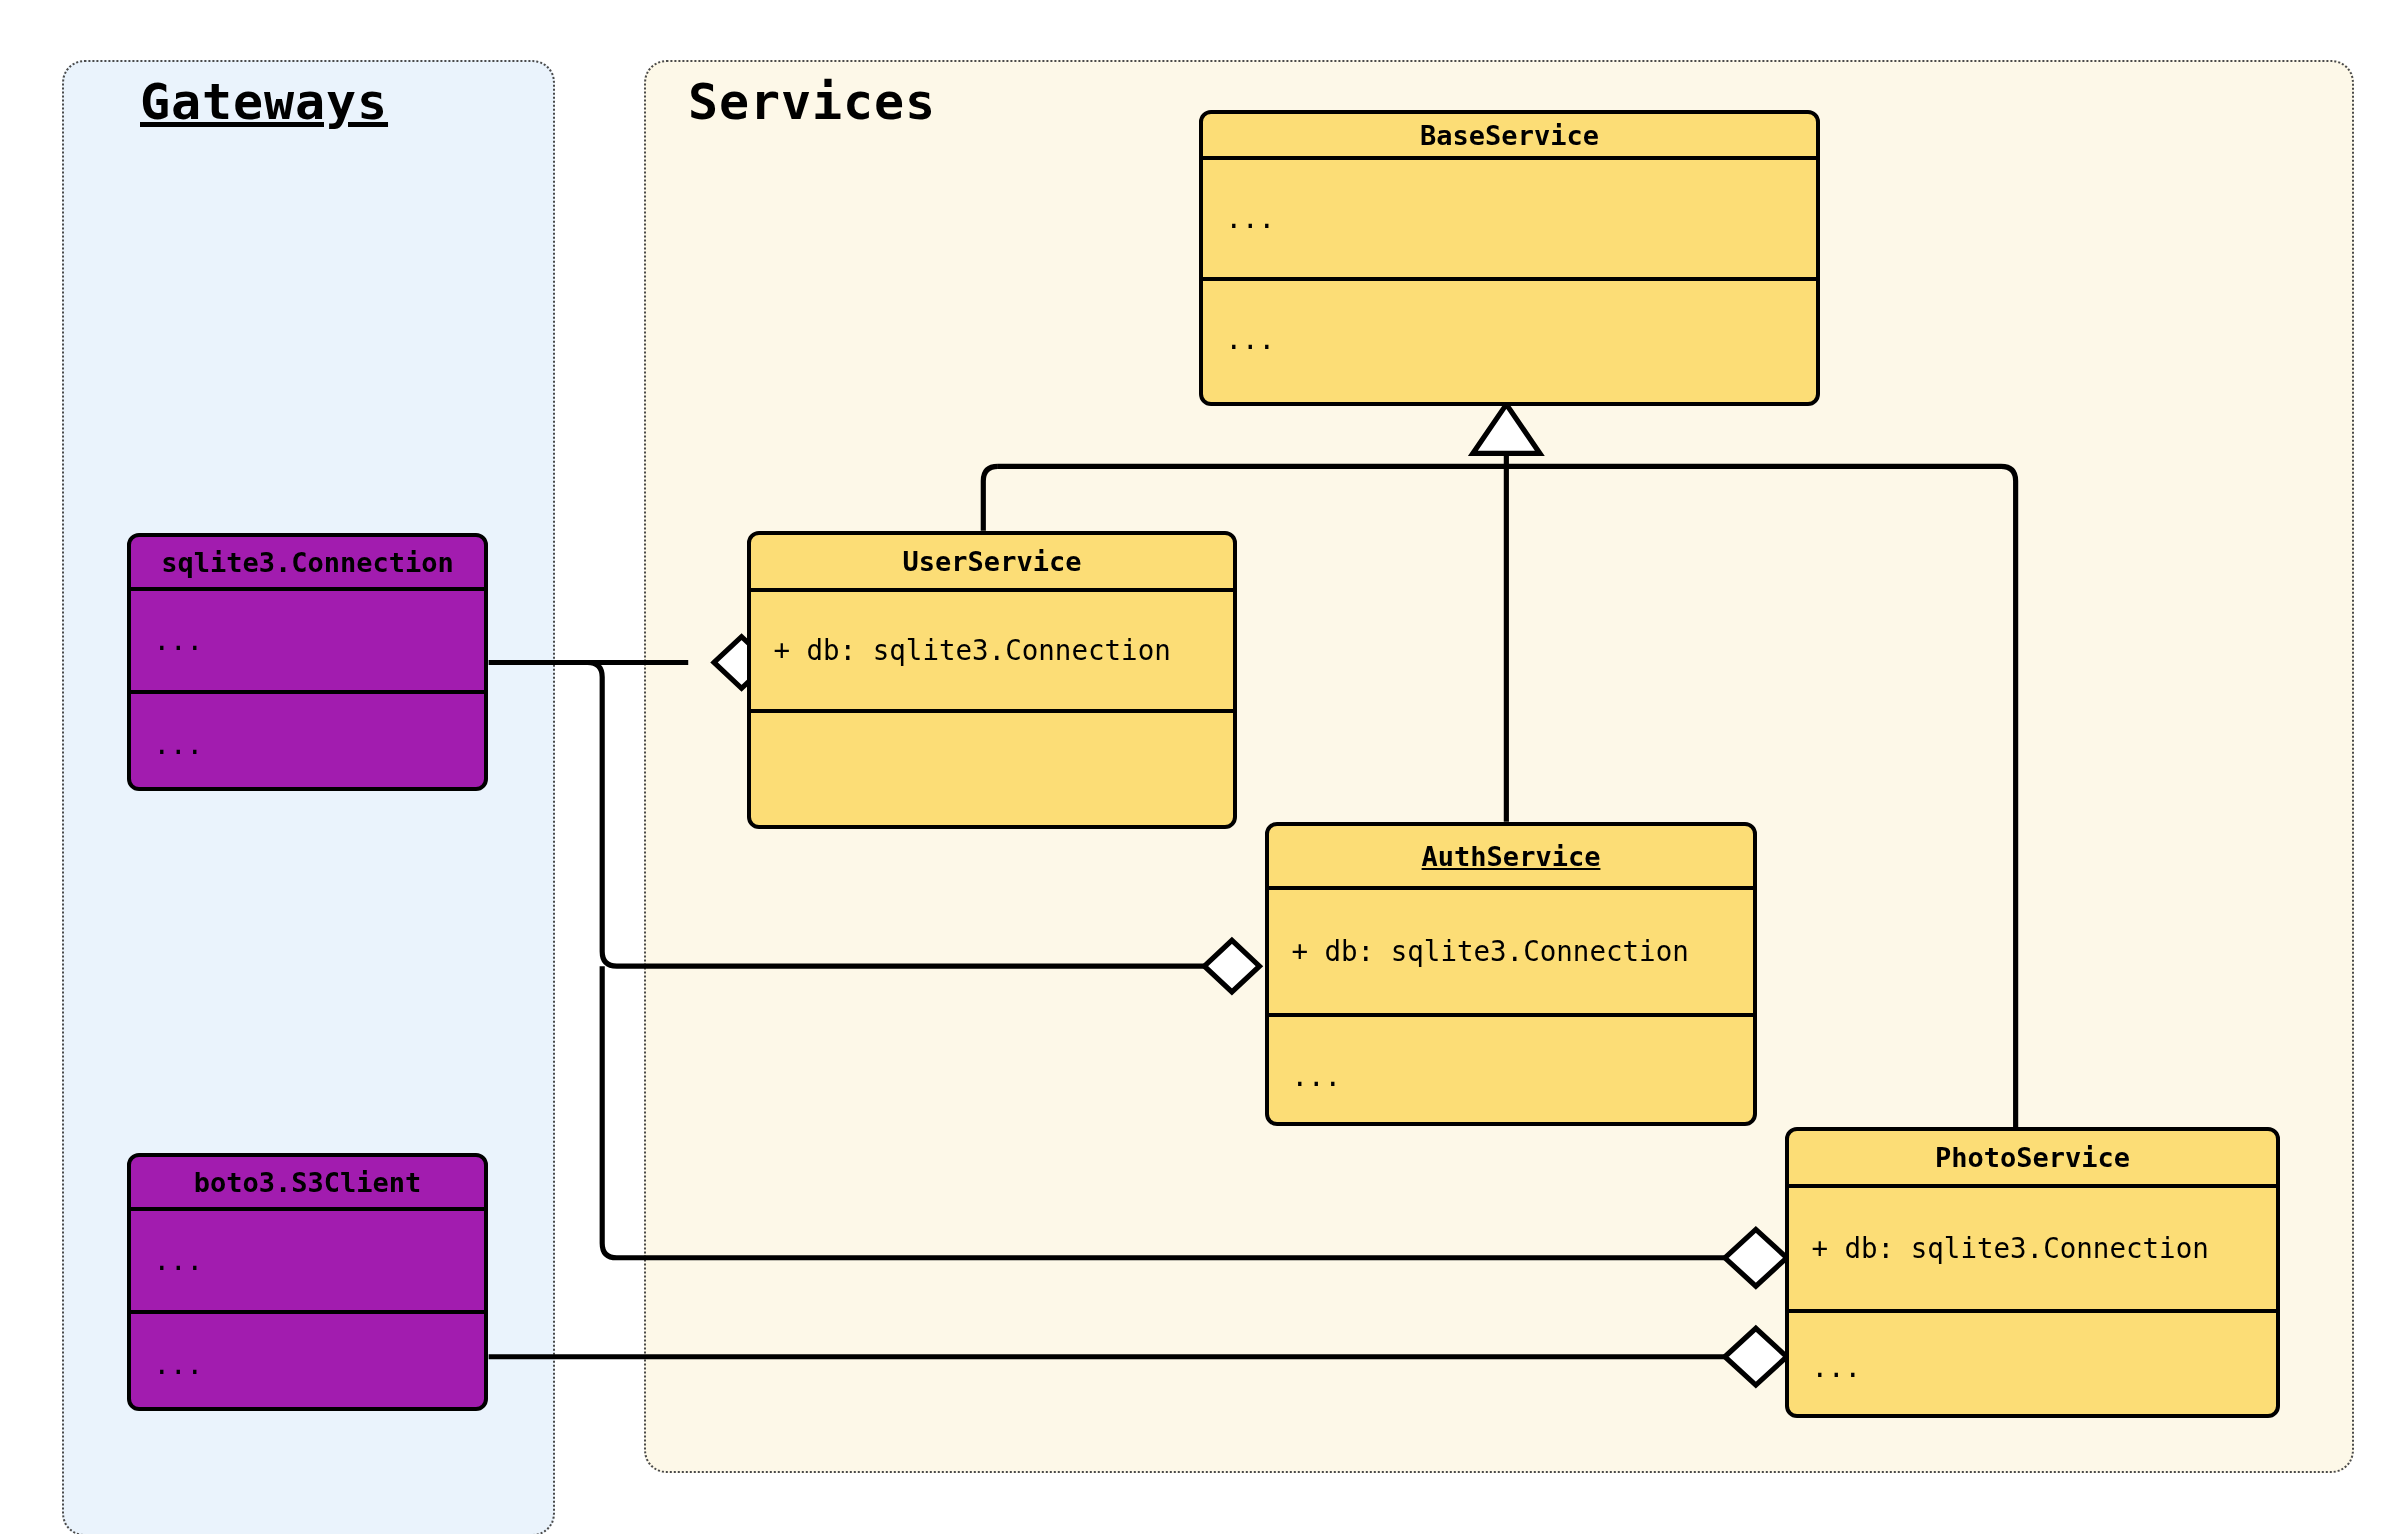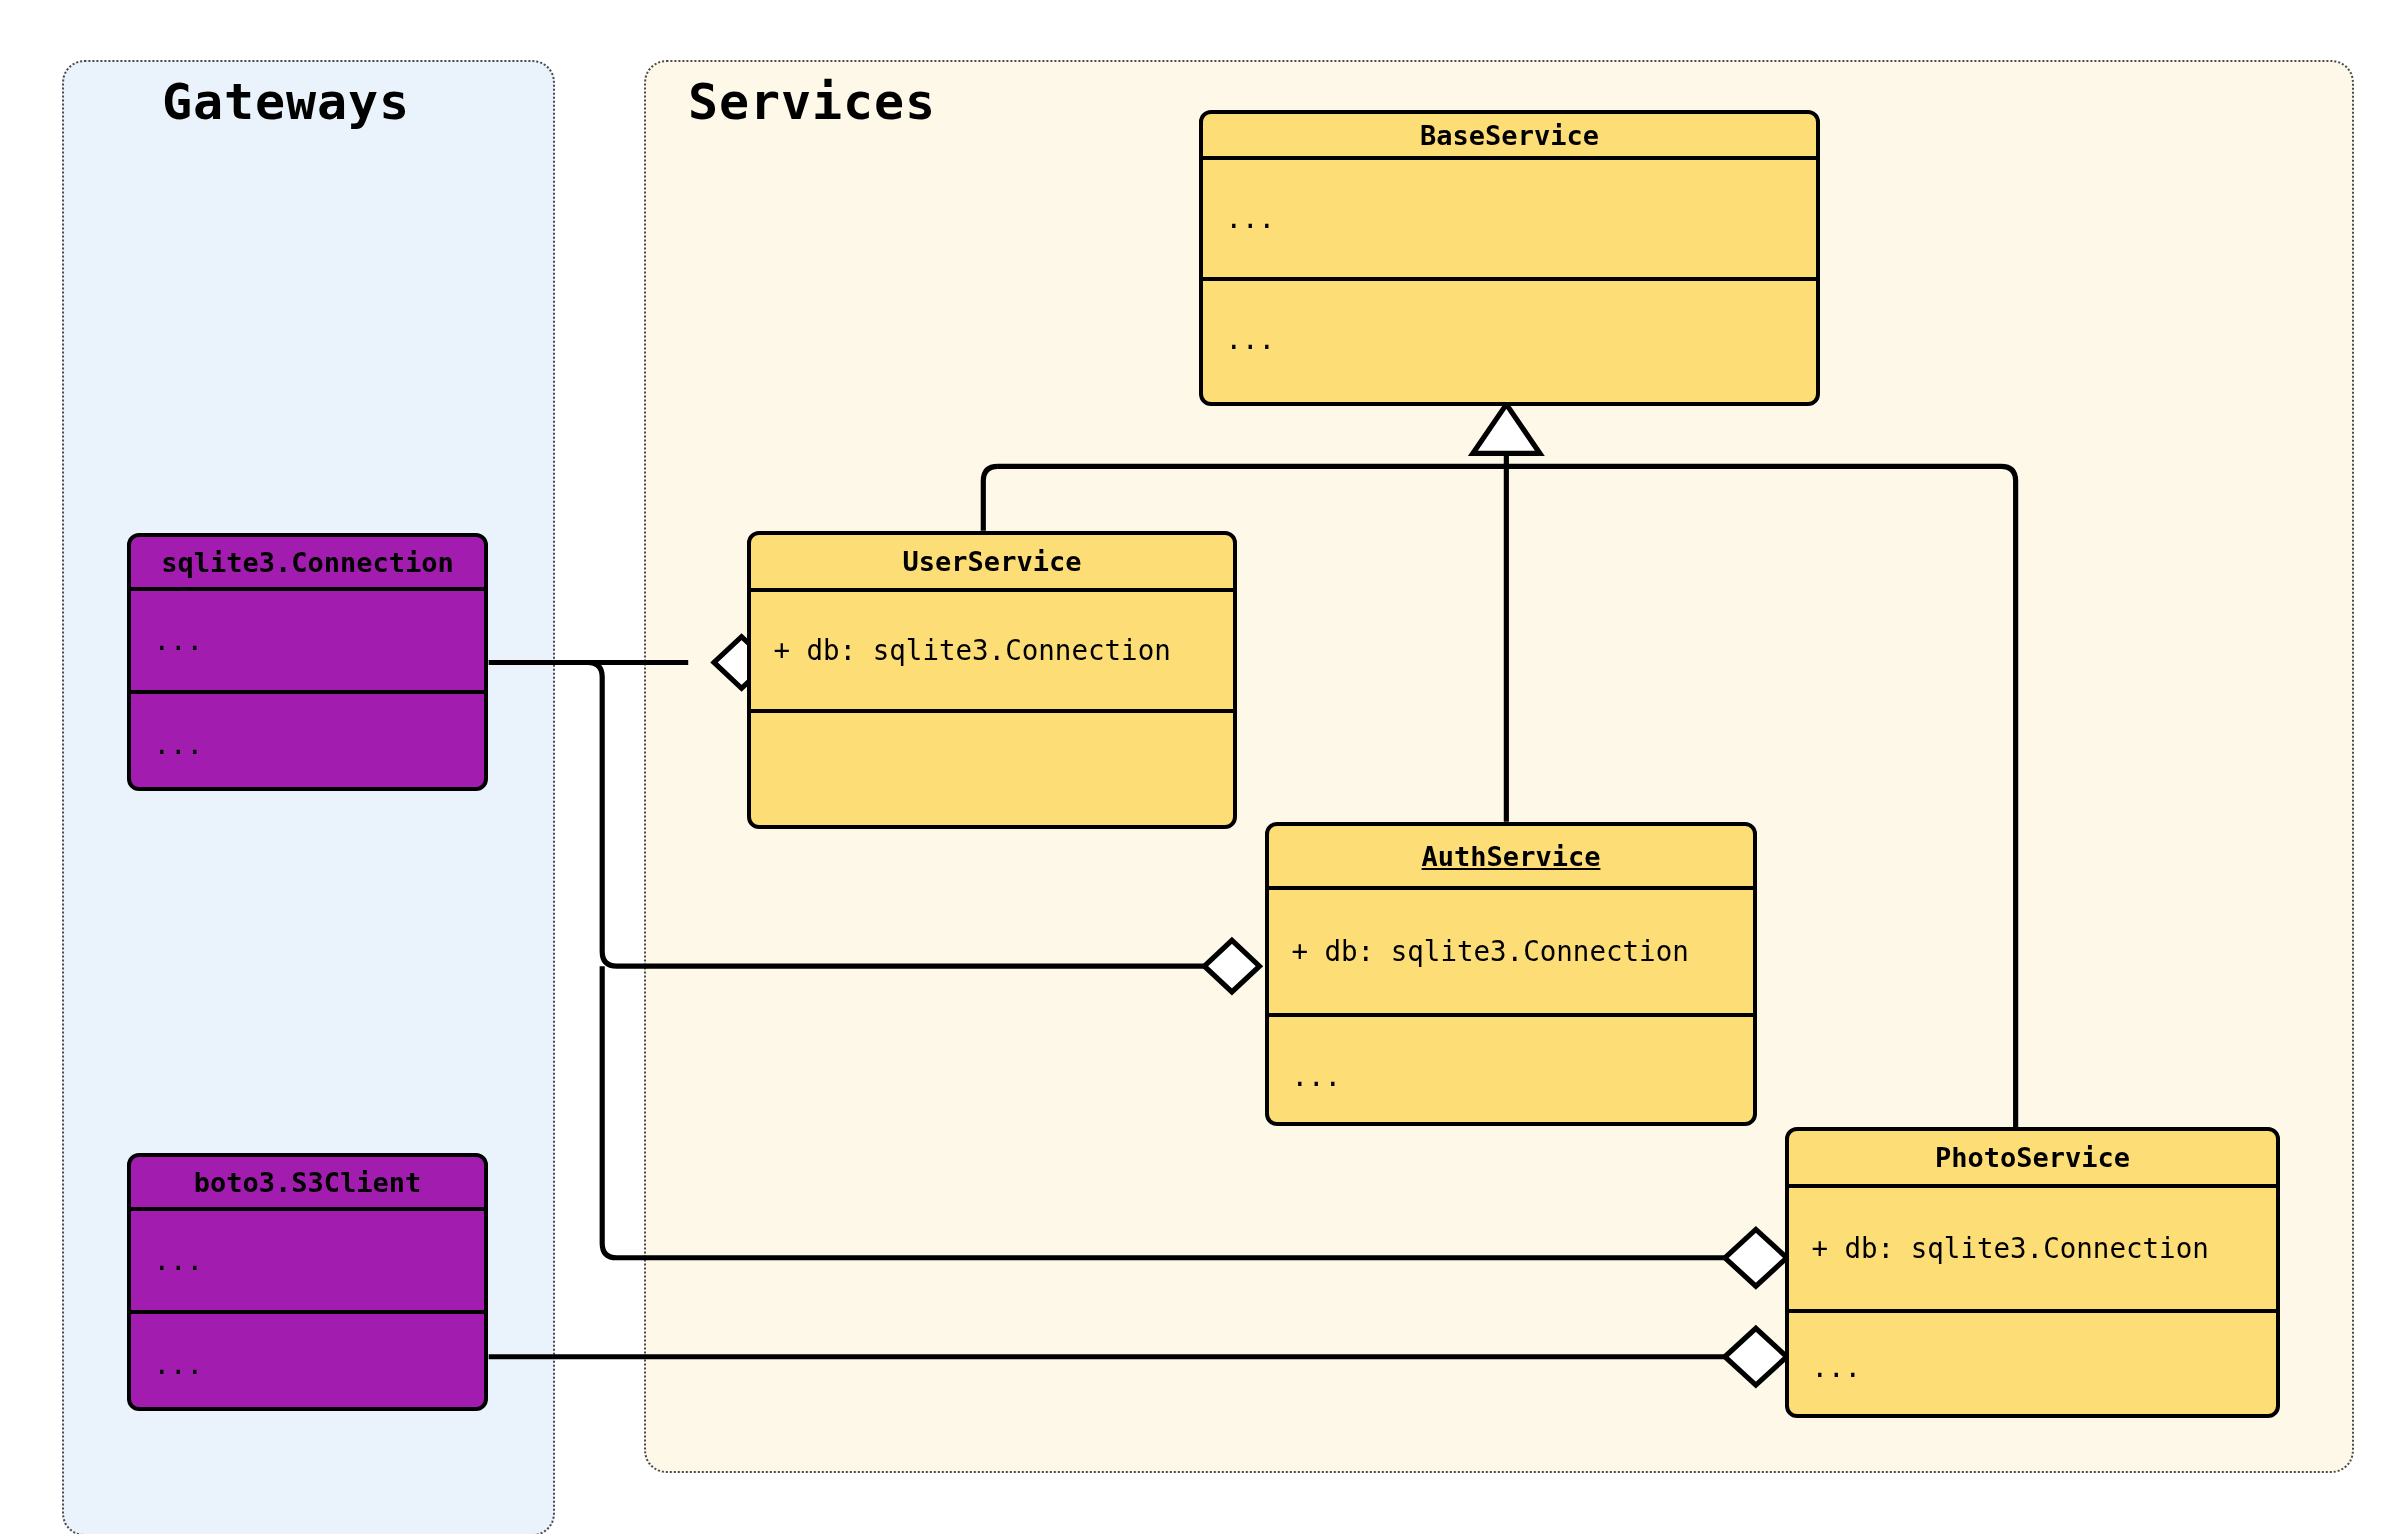--- a/index.html
+++ b/index.html
@@ -18,21 +18,21 @@
   .cls .cmp .ln{font-size:27.5px;line-height:1.26;color:#000;white-space:pre;}
   .yellow{background:#fcdd76;}
   .blue{background:#a21caf;}
 </style>
 </head>
 <body>
 
 <div id="stage">
 
   <div class="pkg" style="left:62px;top:60px;width:493px;height:1476px;background:#eaf3fc;"></div>
-  <div class="pkg-title" style="left:162px;top:73px;">Gateways</div>
+  <div class="pkg-title" style="left:140px;top:73px;text-decoration:underline;">Gateways</div>
 
   <div class="pkg" style="left:644px;top:60px;width:1710px;height:1413px;background:#fdf8e8;"></div>
   <div class="pkg-title" style="left:688px;top:73px;">Services</div>
 
   <svg id="wires" viewBox="0 0 2777 1783">
     <g fill="none" stroke="#000" stroke-width="6" stroke-linecap="butt" stroke-linejoin="round">
 
       <path d="M1751,525 L1751,542"></path>
       <path d="M1160,542 L2326,542"></path>
       <path d="M1160,542 Q1143,542 1143,559 L1143,617"></path>

